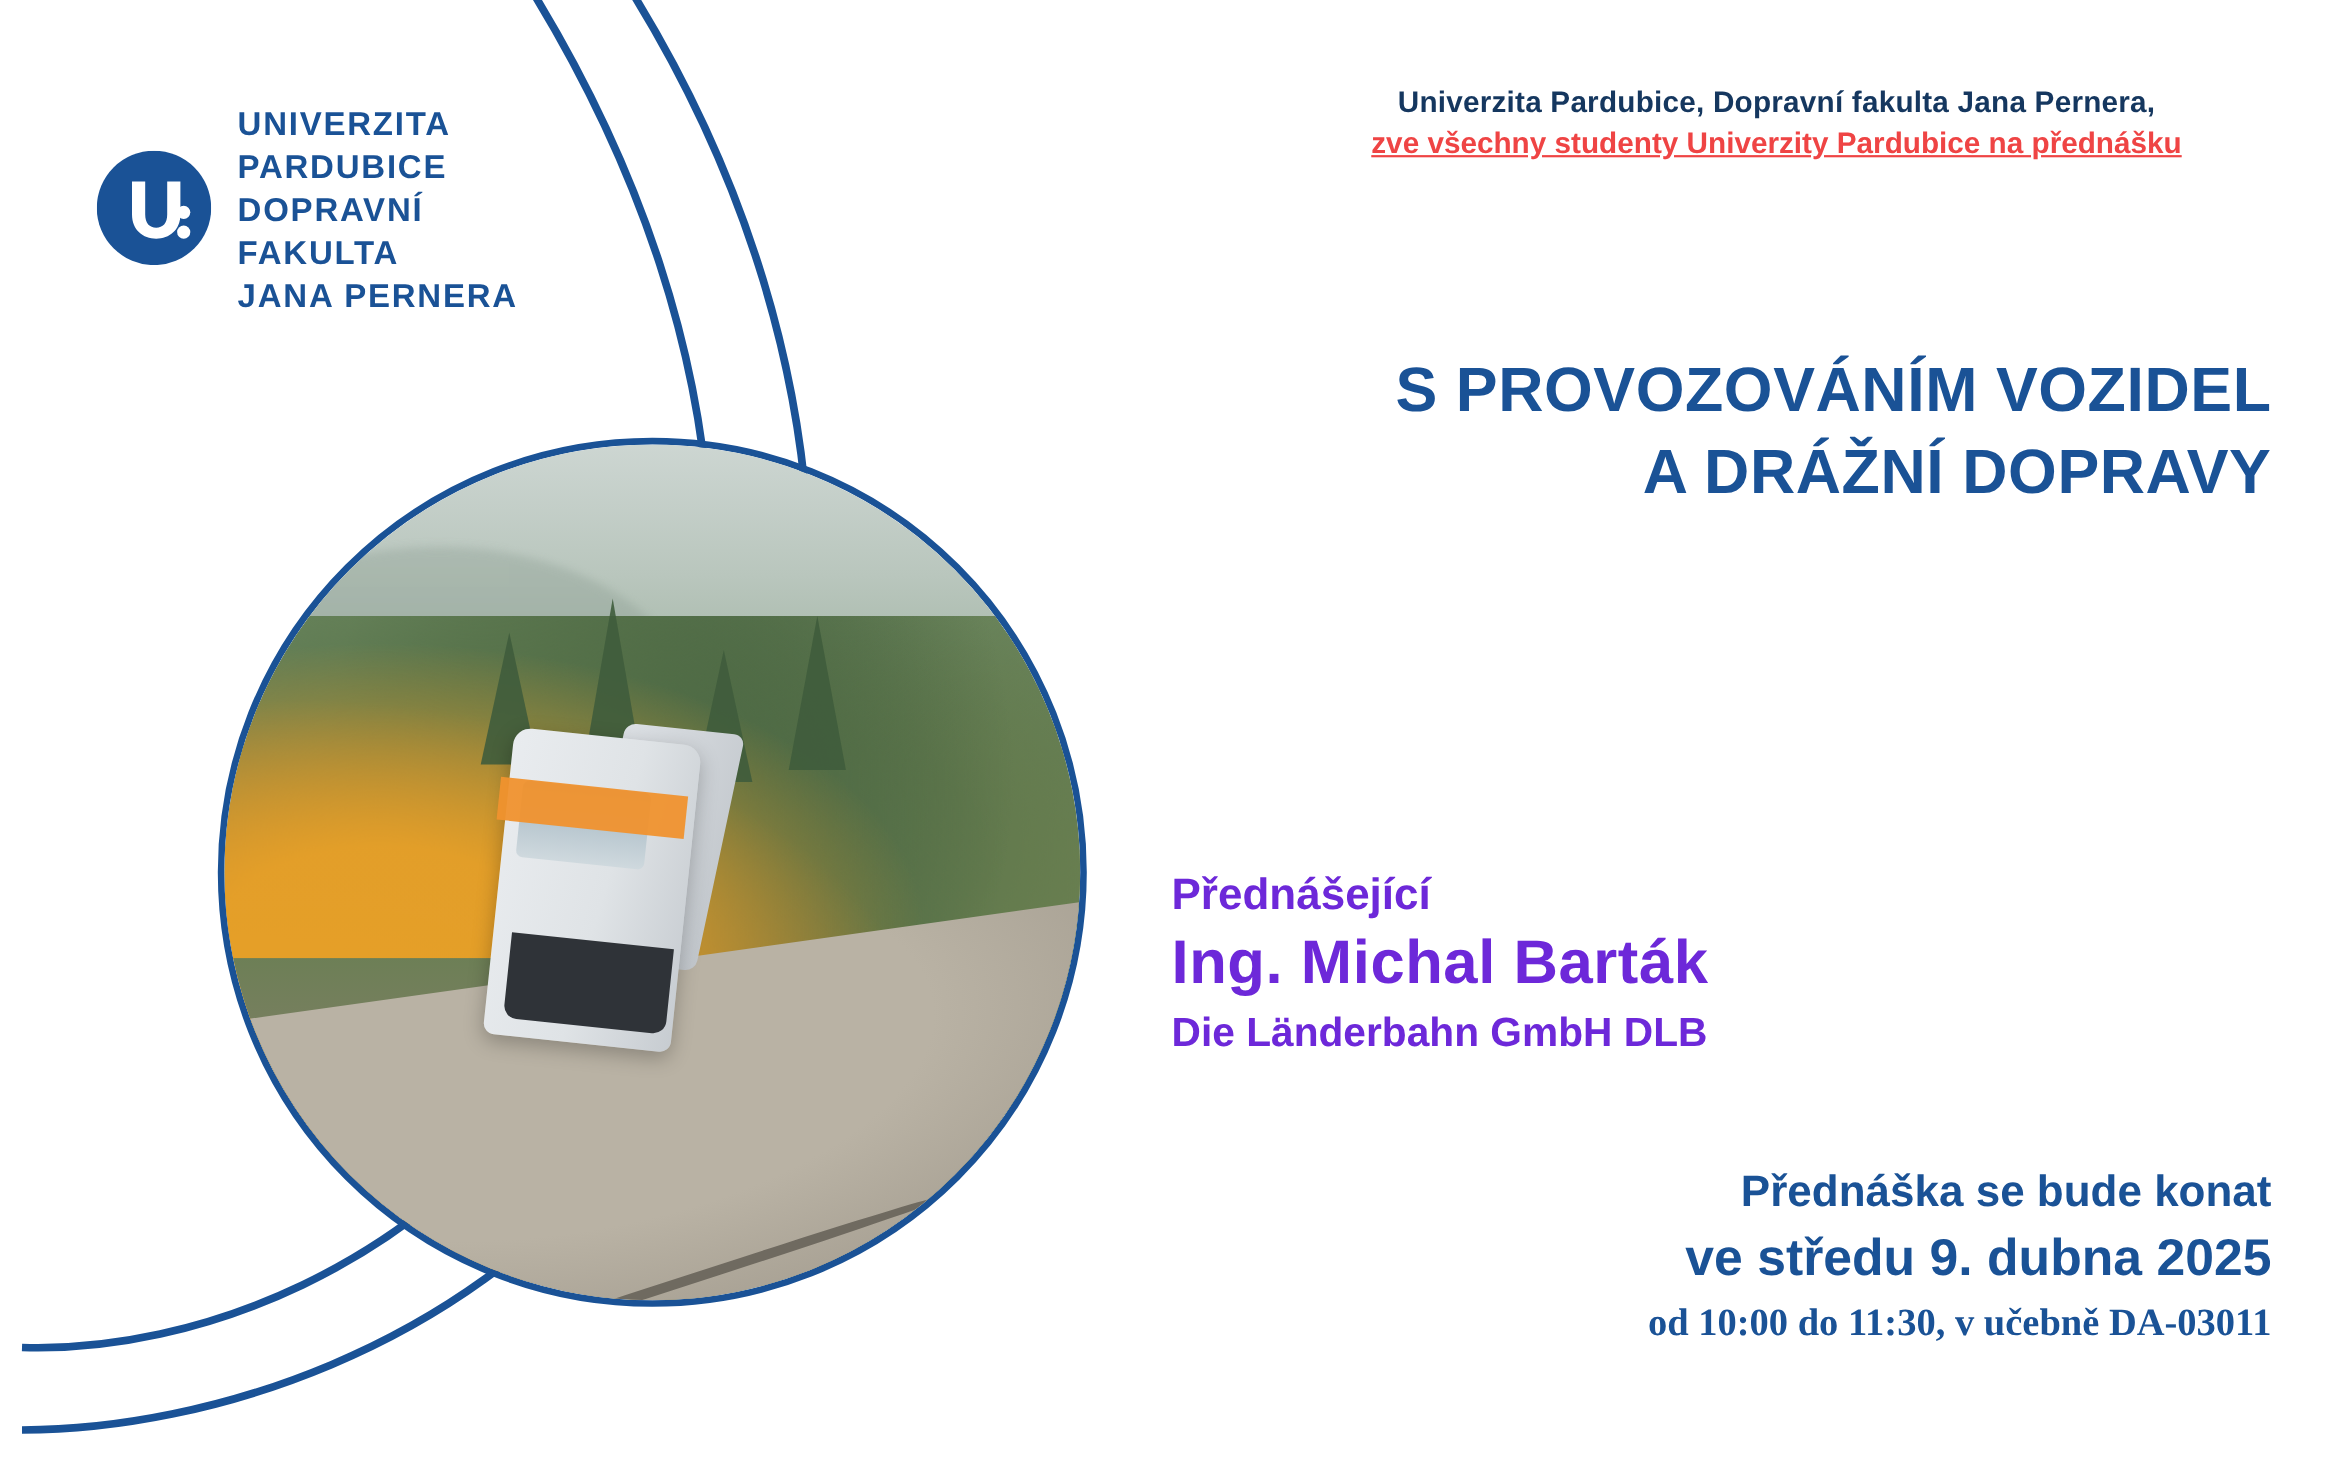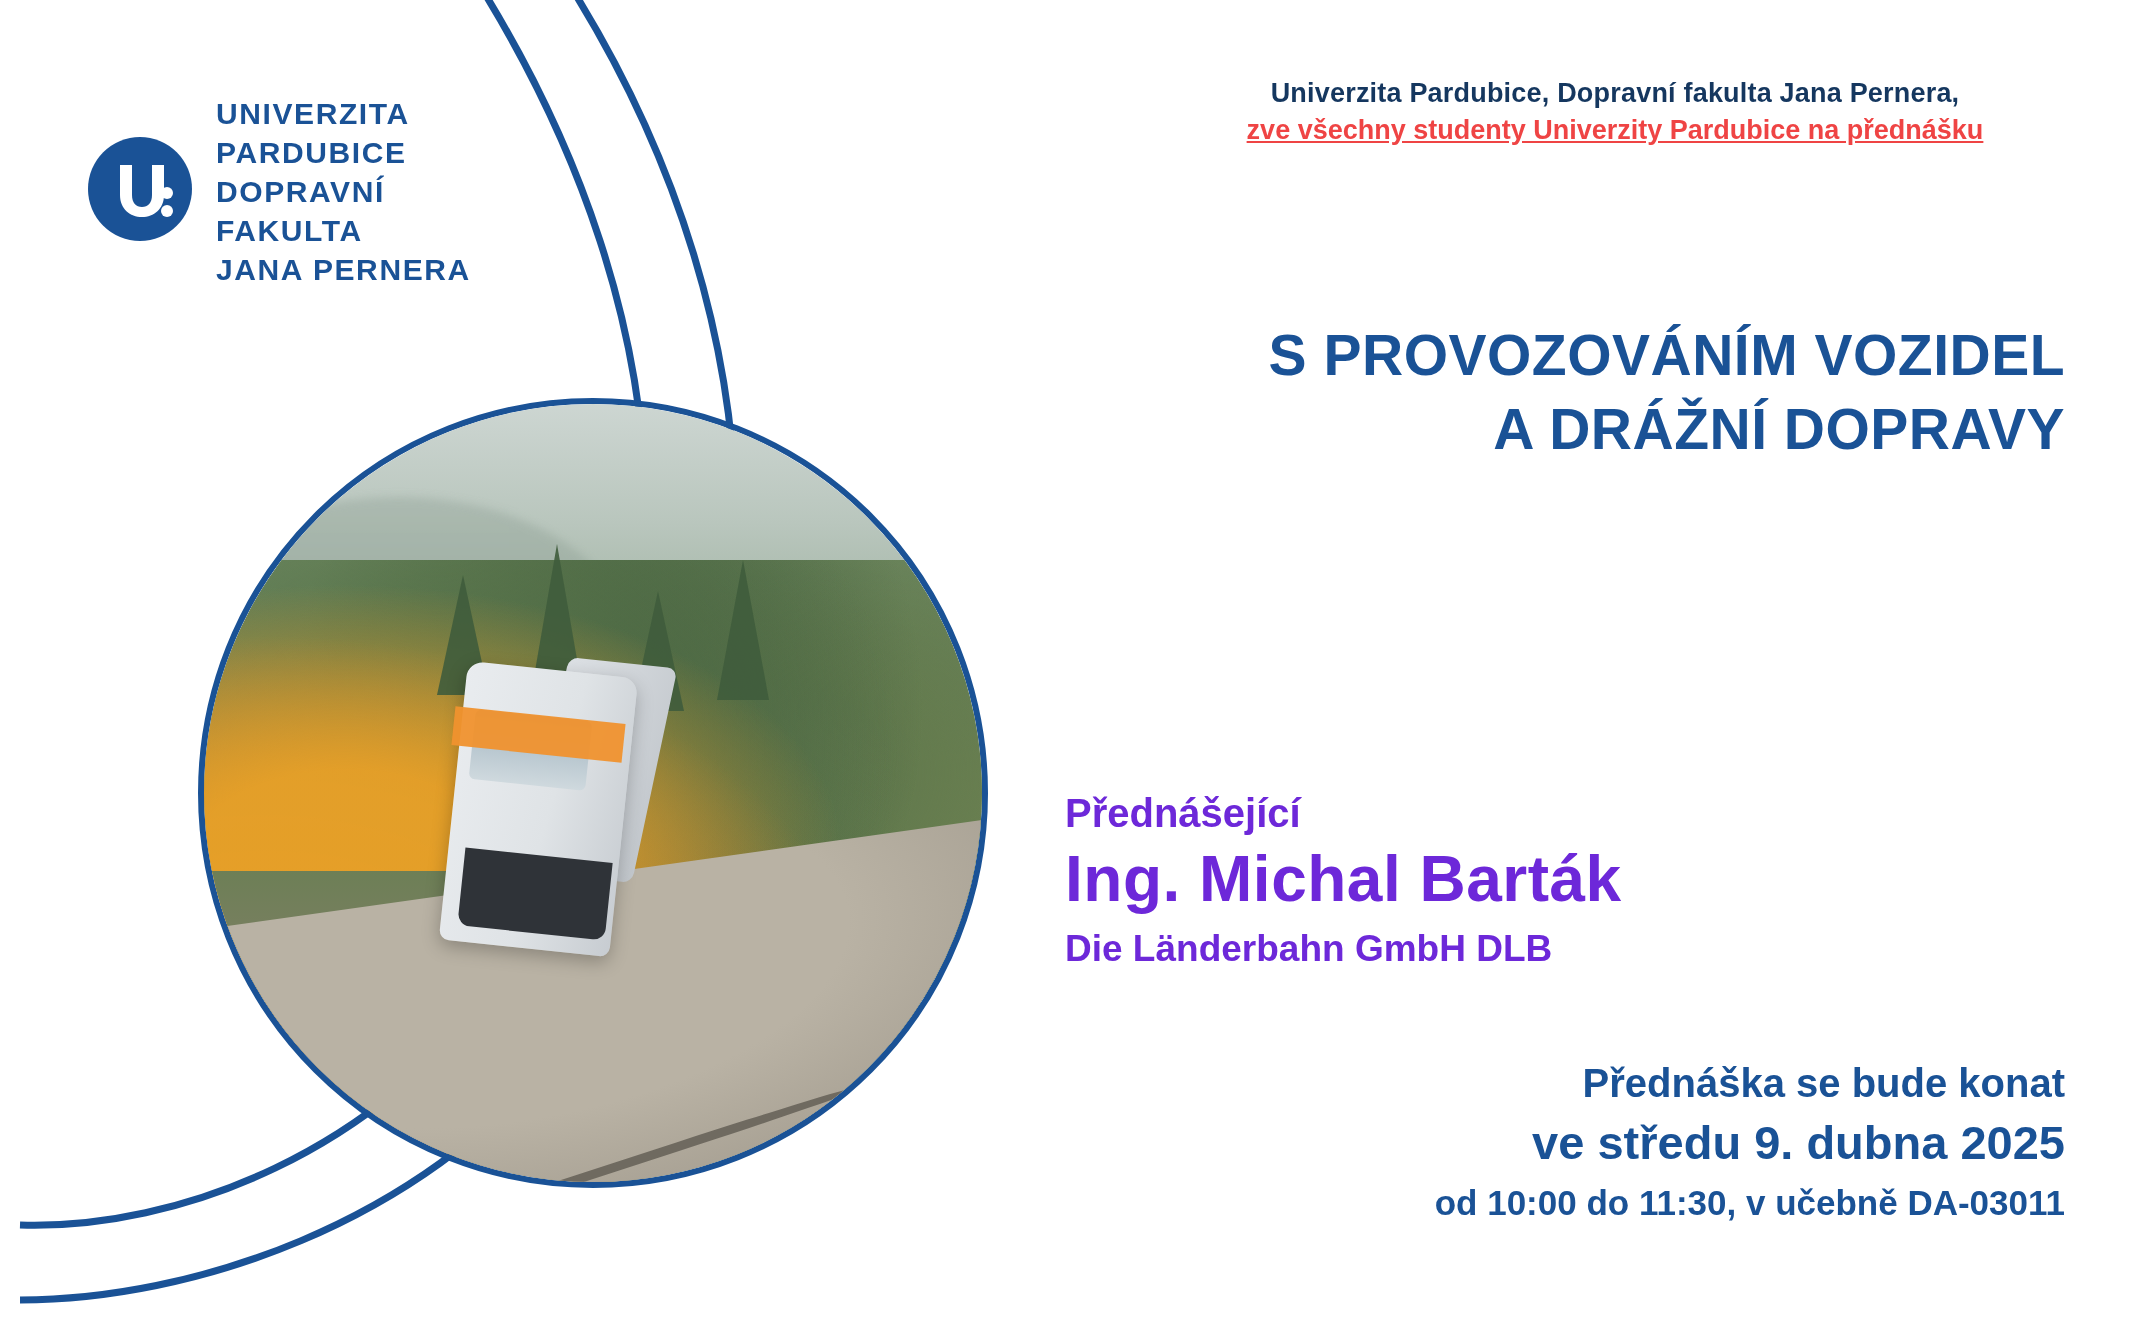--- a/index.html
+++ b/index.html
@@ -225,21 +225,21 @@
     width: 1000px;
     text-align: left;
     color: #6d28d9;
   }
   .sp-label {
     font-size: 40px;
     font-weight: bold;
     line-height: 1.15;
   }
   .sp-name {
-    font-size: 64px;
+    font-size: 56px;
     font-weight: bold;
     line-height: 1.18;
     margin-top: 6px;
     letter-spacing: .5px;
   }
   .sp-company {
     font-size: 37px;
     font-weight: bold;
     margin-top: 10px;
   }
@@ -261,20 +261,21 @@
     font-size: 47px;
     font-weight: bold;
     line-height: 1.25;
     margin-top: 6px;
   }
   .ev-l3 {
     font-size: 35px;
     font-weight: bold;
     line-height: 1.25;
     margin-top: 8px;
+    font-family: Liberation Serif, serif;
   }
 </style>
 </head>
 <body>
 
 <svg class="arc-svg" viewBox="0 0 2131 1334">
   <path d="M 470 -30 C 700 330, 700 700, 500 980 C 380 1150, 180 1230, 20 1225" fill="none" stroke="#1a5296" stroke-width="7"></path>
   <path d="M 560 -30 C 800 340, 790 760, 560 1050 C 420 1225, 190 1300, 20 1300" fill="none" stroke="#1a5296" stroke-width="7"></path>
 </svg>
 

